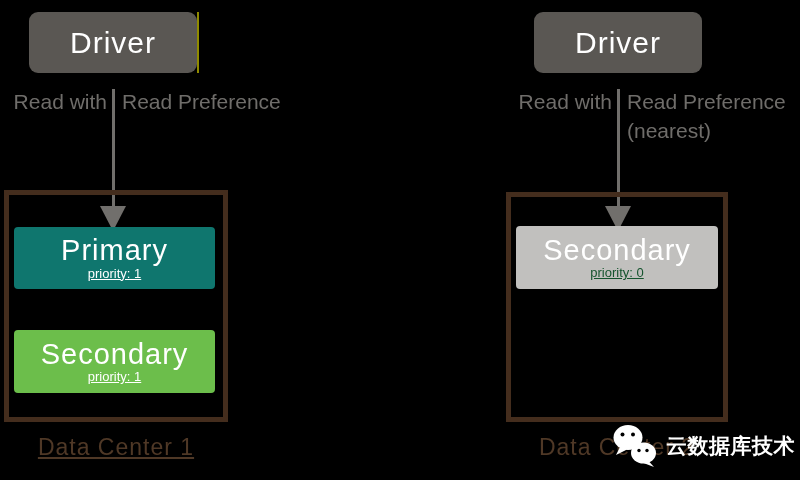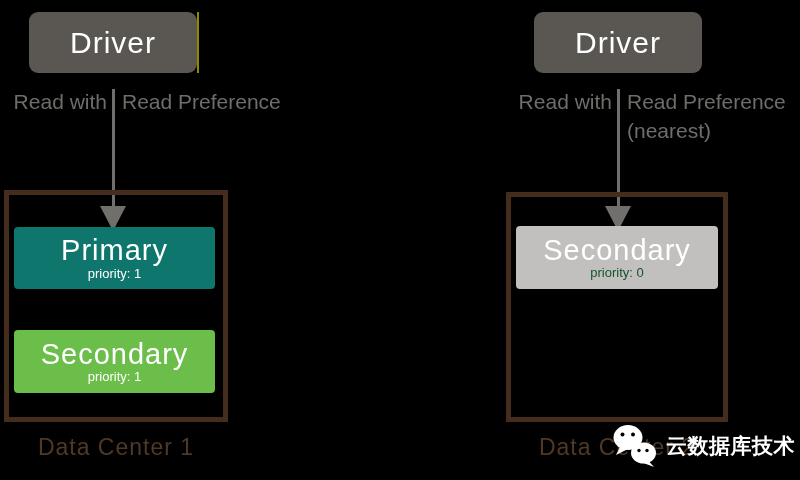--- a/index.html
+++ b/index.html
@@ -84,20 +84,21 @@
   }
   .node-role {
     font-size: 29px;
     line-height: 1.05;
     letter-spacing: 1px;
   }
   .node-priority {
     font-size: 13px;
     line-height: 1.1;
     margin-top: 1px;
+    text-decoration: underline;
   }
   .node-primary   { background: #0f766e; }
   .node-secondary { background: #6cbe4b; }
   .node-gray      { background: #c1c0be; }
   .node-gray .node-priority { color: #14532d; }
 
   
   .watermark {
     display: flex;
     align-items: center;
@@ -133,21 +134,21 @@
   <div class="abs node-box node-primary" style="left:14px; top:227px;">
     <span class="node-role">Primary</span>
     <span class="node-priority">priority: 1</span>
   </div>
 
   <div class="abs node-box node-secondary" style="left:14px; top:330px; height:63px;">
     <span class="node-role">Secondary</span>
     <span class="node-priority">priority: 1</span>
   </div>
 
-  <div class="abs dc-label" style="left:4px; top:434px; width:224px;">Data Center 1</div>
+  <div class="abs dc-label" style="left:4px; top:434px; width:224px;text-decoration:underline;">Data Center 1</div>
 
   <div class="abs driver-box" style="left:534px; top:12px;">
     <span>Driver</span>
   </div>
 
   <div class="abs arrow-line" style="left:617px; top:89px; height:118px;"></div>
   <div class="abs arrow-head" style="left:605px; top:206px;"></div>
 
   <div class="abs anno" style="right:188px; top:91px; text-align:right;">Read with</div>
   <div class="abs anno" style="left:627px; top:91px;">Read Preference</div>

